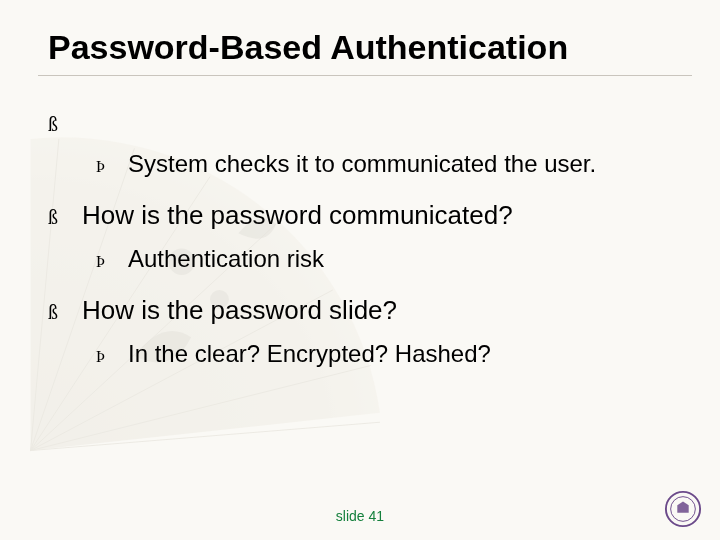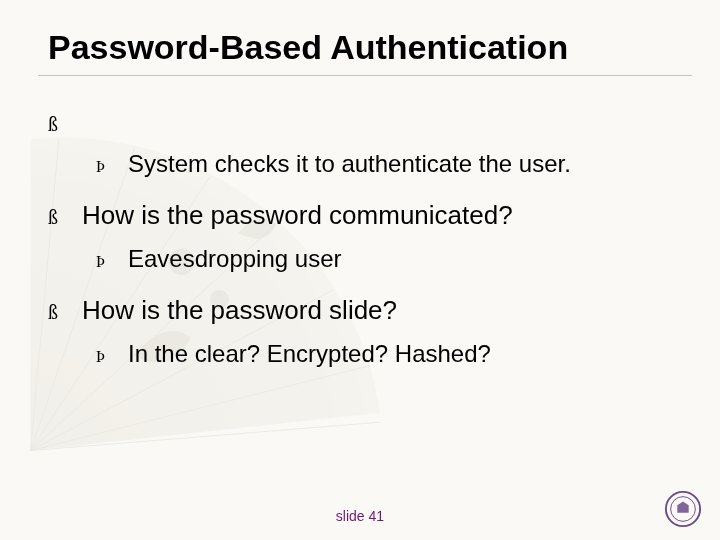--- a/index.html
+++ b/index.html
@@ -70,21 +70,21 @@
     flex: 0 0 auto;
     line-height: 1.2;
   }
   .footer {
     position: absolute;
     bottom: 16px;
     left: 0;
     width: 100%;
     text-align: center;
     font-size: 14px;
-    color: #701a75;
+    color: #15803d;
   }
   .seal {
     position: absolute;
     right: 18px;
     bottom: 12px;
     width: 38px;
     height: 38px;
   }
 </style>
 </head>
@@ -120,32 +120,32 @@
   <h1 class="title">Password-Based Authentication</h1>
 
   <div class="content">
 
     <div class="item">
       <div class="row1">
         <span class="bullet1">ß</span>
       </div>
       <div class="row2">
         <span class="bullet2">Þ</span>
-        <span>System checks it to authenticate the user.</span>
+        <span>System checks it to communicated the user.</span>
       </div>
     </div>
 
     <div class="item">
       <div class="row1">
         <span class="bullet1">ß</span>
         <span>How is the password communicated?</span>
       </div>
       <div class="row2">
         <span class="bullet2">Þ</span>
-        <span>Eavesdropping user</span>
+        <span>Authentication risk</span>
       </div>
     </div>
 
     <div class="item">
       <div class="row1">
         <span class="bullet1">ß</span>
         <span>How is the password slide?</span>
       </div>
       <div class="row2">
         <span class="bullet2">Þ</span>

